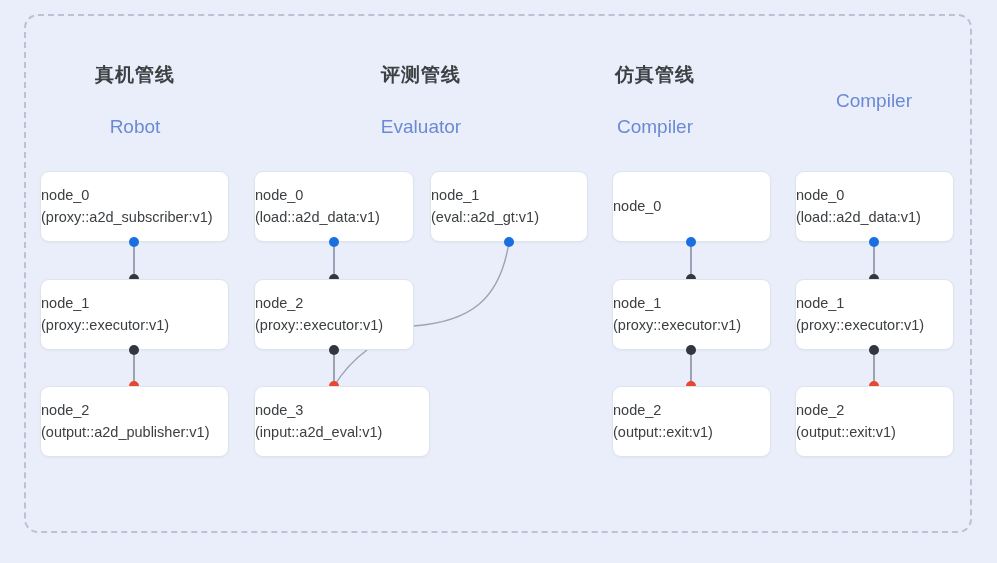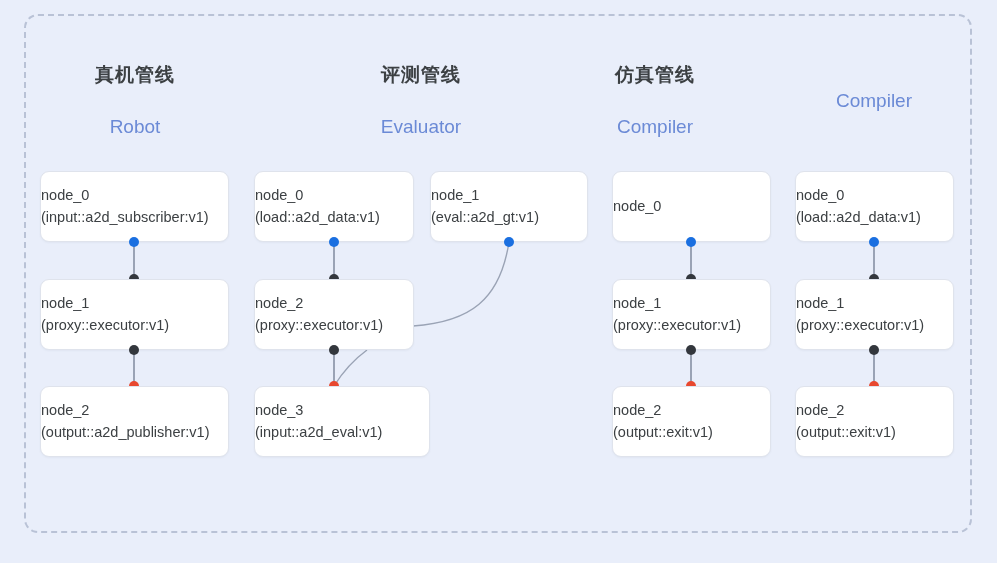--- a/index.html
+++ b/index.html
@@ -127,21 +127,21 @@
     <div class="en">Compiler</div>
   </div>
 
   <svg id="curves">
     <path d="M 509,242 C 500,300 470,322 413,326" fill="none" stroke="#9aa3b5" stroke-width="1.4"></path>
     <path d="M 367,350 C 356,358 344,370 334,386" fill="none" stroke="#9aa3b5" stroke-width="1.4"></path>
   </svg>
 
   <div class="node" style="left:40px; top:171px; width:189px; height:71px;">
     <div class="title">node_0</div>
-    <div class="sub">(input::a2d_subscriber:v1)</div>
+    <div class="sub">(proxy::a2d_subscriber:v1)</div>
   </div>
   <div class="conn-line" style="left:133px; top:242px; height:37px;"></div>
   <div class="dot blue" style="left:134px; top:242px;"></div>
   <div class="dot black" style="left:134px; top:279px;"></div>
 
   <div class="node" style="left:40px; top:279px; width:189px; height:71px;">
     <div class="title">node_1</div>
     <div class="sub">(proxy::executor:v1)</div>
   </div>
   <div class="conn-line" style="left:133px; top:350px; height:36px;"></div>

